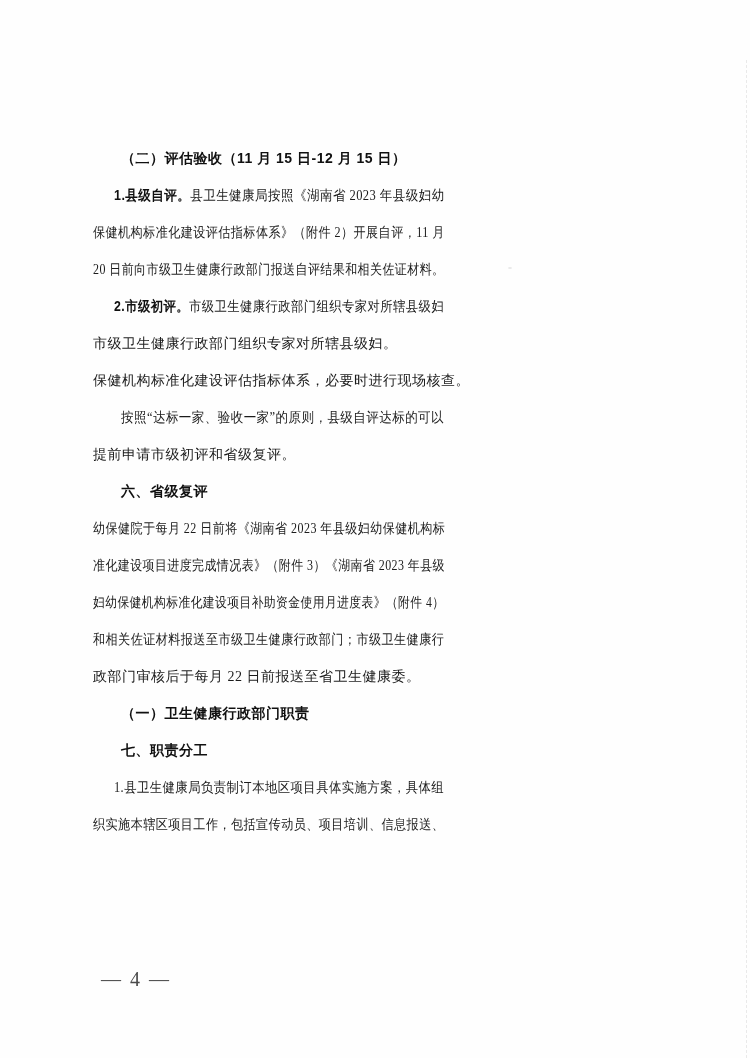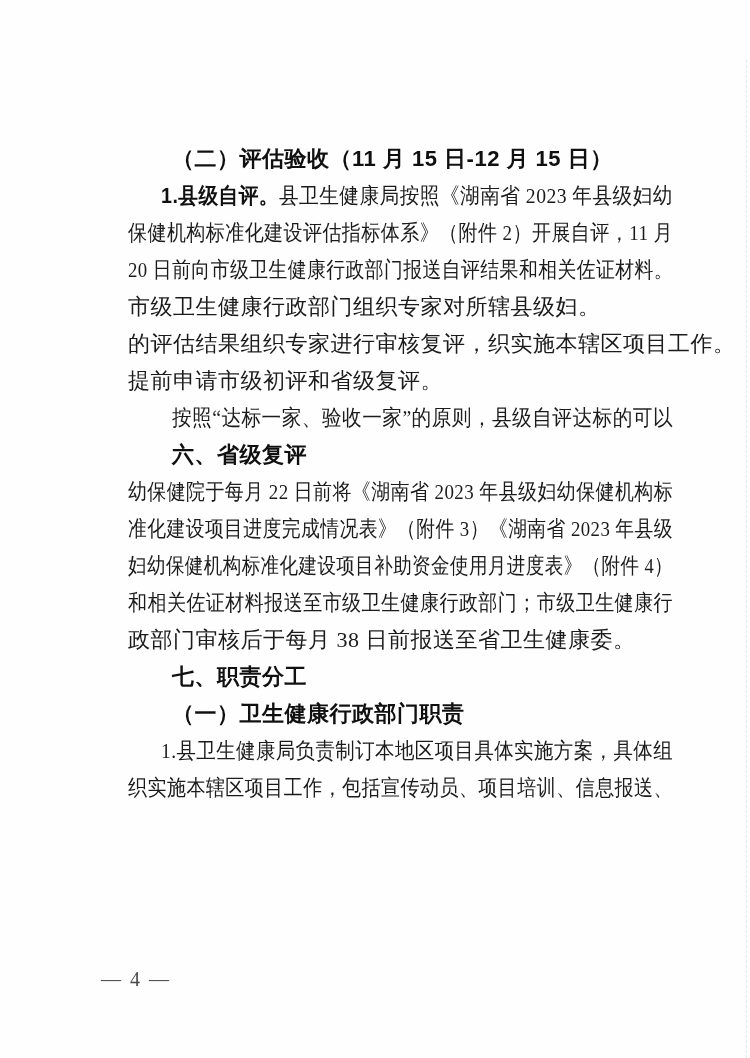--- a/index.html
+++ b/index.html
@@ -17,25 +17,24 @@
   }
   .textblock {
     position: absolute;
     left: 93px;
     top: 140px;
     width: 545px;
   }
   .line {
     height: 37px;
     line-height: 37px;
-    font-size: 22px;
+    font-size: 14px;
     color: #1b1b1b;
     white-space: nowrap;
     letter-spacing: 0.5px;
-    margin-left: 35px;
   }
   .line .fitwrap {
     display: inline-block;
     white-space: nowrap;
     transform-origin: 0 50%;
   }
   .line.heading {
     font-family: "Liberation Sans", sans-serif;
     font-weight: 700;
     color: #101010;
@@ -74,32 +73,33 @@
 </style>
 </head>
 <body>
 
 <div class="page">
   <div class="textblock">
       <div class="line heading" style="padding-left: 2em;"><span class="fitwrap"><span class="run-bold">（二）评估验收（11 月 15 日-12 月 15 日）</span></span></div>
       <div class="line body" style="padding-left: 1.5em;"><span class="fitwrap" style="transform: scaleX(0.894543);"><span class="run-bold">1.县级自评。</span><span>县卫生健康局按照《湖南省 2023 年县级妇幼</span></span></div>
       <div class="line body"><span class="fitwrap" style="transform: scaleX(0.864136);"><span>保健机构标准化建设评估指标体系》（附件 2）开展自评，11 月</span></span></div>
       <div class="line body"><span class="fitwrap" style="transform: scaleX(0.856245);"><span>20 日前向市级卫生健康行政部门报送自评结果和相关佐证材料。</span></span></div>
+      <div class="line body" style="padding-left: 1.5em;"><span class="fitwrap" style="transform: scaleX(0.879938);"><span class="run-bold">2.市级初评。</span><span>市级卫生健康行政部门组织专家对所辖县级妇</span></span></div>
       <div class="line body"><span class="fitwrap"><span>市级卫生健康行政部门组织专家对所辖县级妇。</span></span></div>
-      <div class="line body"><span class="fitwrap"><span>的评估结果组织专家进行审核复评，织实施本辖区项目工作。</span></span></div>
+      <div class="line body"><span class="fitwrap"><span>保健机构标准化建设评估指标体系，必要时进行现场核查。</span></span></div>
+      <div class="line body" style="padding-left: 2em;"><span class="fitwrap" style="transform: scaleX(0.893795);"><span>按照“达标一家、验收一家”的原则，县级自评达标的可以</span></span></div>
       <div class="line body"><span class="fitwrap"><span>提前申请市级初评和省级复评。</span></span></div>
-      <div class="line body" style="padding-left: 2em;"><span class="fitwrap" style="transform: scaleX(0.893795);"><span>按照“达标一家、验收一家”的原则，县级自评达标的可以</span></span></div>
       <div class="line heading" style="padding-left: 2em;"><span class="fitwrap"><span class="run-bold">六、省级复评</span></span></div>
       <div class="line body"><span class="fitwrap" style="transform: scaleX(0.860979);"><span>幼保健院于每月 22 日前将《湖南省 2023 年县级妇幼保健机构标</span></span></div>
       <div class="line body"><span class="fitwrap" style="transform: scaleX(0.854232);"><span>准化建设项目进度完成情况表》（附件 3）《湖南省 2023 年县级</span></span></div>
       <div class="line body"><span class="fitwrap" style="transform: scaleX(0.841699);"><span>妇幼保健机构标准化建设项目补助资金使用月进度表》（附件 4）</span></span></div>
       <div class="line body"><span class="fitwrap" style="transform: scaleX(0.865079);"><span>和相关佐证材料报送至市级卫生健康行政部门；市级卫生健康行</span></span></div>
-      <div class="line body"><span class="fitwrap"><span>政部门审核后于每月 38 日前报送至省卫生健康委。</span></span></div>
+      <div class="line body"><span class="fitwrap"><span>政部门审核后于每月 22 日前报送至省卫生健康委。</span></span></div>
+      <div class="line heading" style="padding-left: 2em;"><span class="fitwrap"><span class="run-bold">（一）卫生健康行政部门职责</span></span></div>
       <div class="line heading" style="padding-left: 2em;"><span class="fitwrap"><span class="run-bold">七、职责分工</span></span></div>
-      <div class="line heading" style="padding-left: 2em;"><span class="fitwrap"><span class="run-bold">（一）卫生健康行政部门职责</span></span></div>
       <div class="line body" style="padding-left: 1.5em;"><span class="fitwrap" style="transform: scaleX(0.882759);"><span>1.县卫生健康局负责制订本地区项目具体实施方案，具体组</span></span></div>
       <div class="line body"><span class="fitwrap" style="transform: scaleX(0.865079);"><span>织实施本辖区项目工作，包括宣传动员、项目培训、信息报送、</span></span></div>
     </div>
   <div class="footer">— 4 —</div>
   <div class="scan-edge"></div>
   <div class="scan-speck" style="left:300px; top:266px;"></div>
   <div class="scan-speck" style="left:508px; top:267px;"></div>
 </div>
 
 </body></html>

